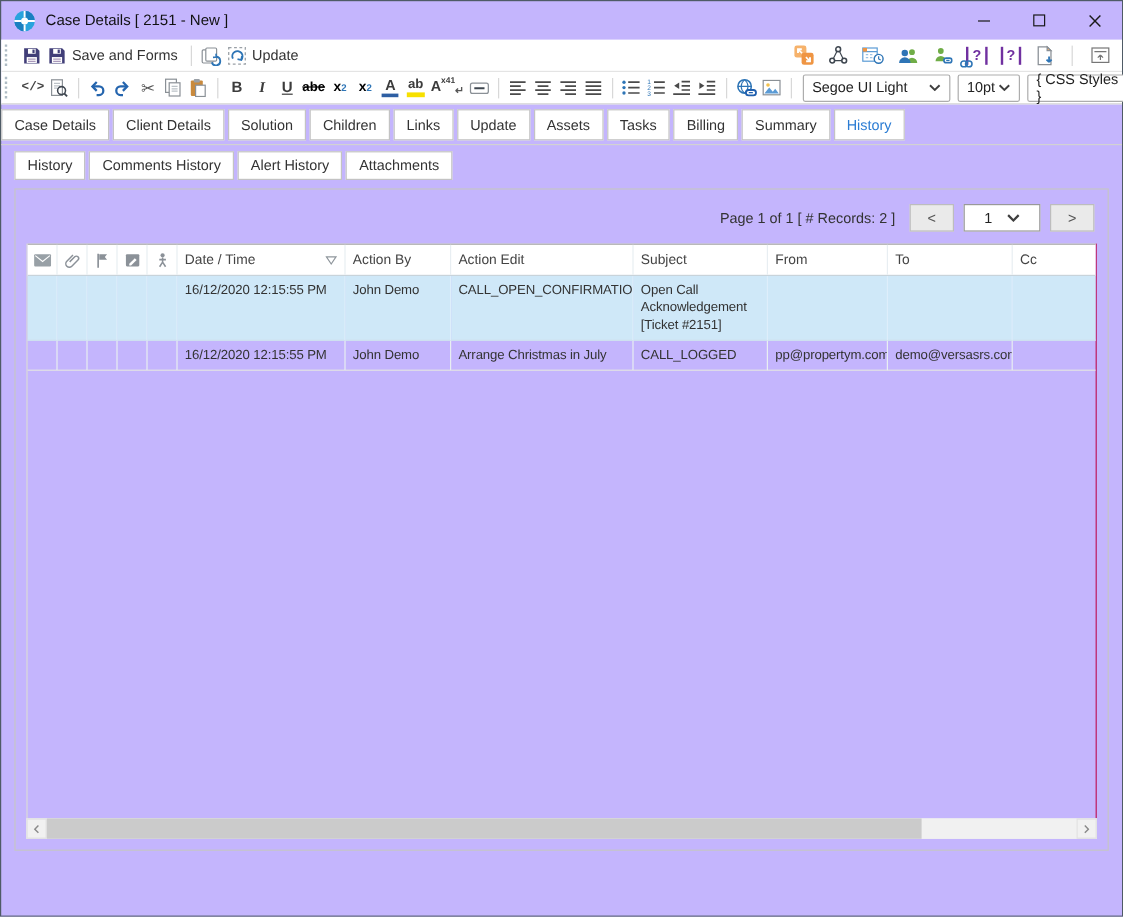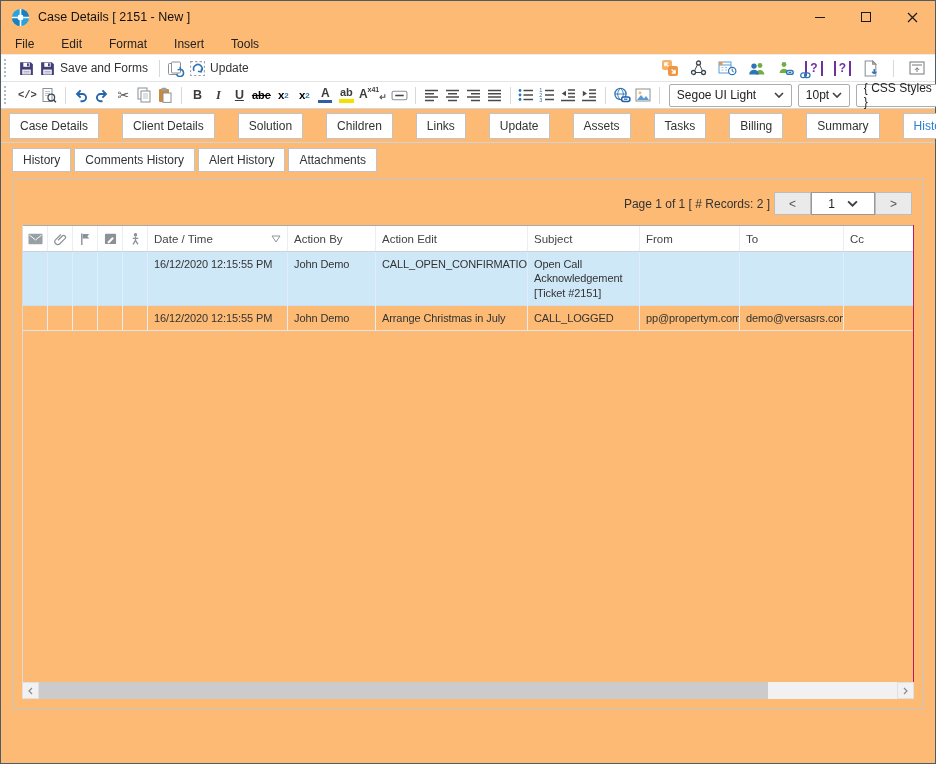--- a/index.html
+++ b/index.html
@@ -1,17 +1,17 @@
 <!DOCTYPE html>
 <html><head>
 <meta charset="utf-8">
 <style>
   * { box-sizing: border-box; margin: 0; padding: 0; }
   body { font-family: "Liberation Sans", sans-serif; background: #e8e8e8; width: 936px; height: 764px; }
-  .window { width: 936px; height: 764px; background: #fdba74; border: 1px solid #4f5b66; display: flex; flex-direction: column; justify-content: center; }
+  .window { width: 936px; height: 764px; background: #c4b5fd; border: 1px solid #4f5b66; display: flex; flex-direction: column; justify-content: center; }
 
   
   .titlebar { height: 32px; display: flex; align-items: center; padding-left: 10px; flex: none; }
   .logo { width: 19px; height: 19px; margin-right: 8px; }
   .title { font-size: 12.5px; color: #111; }
   .wctrls { margin-left: auto; display: flex; height: 100%; }
   .wbtn { width: 46px; height: 100%; display: flex; align-items: center; justify-content: center; }
   .glyph-min { width: 10px; border-top: 1px solid #1a1a1a; display: inline-block; }
   .glyph-max { width: 10px; height: 10px; border: 1px solid #1a1a1a; display: inline-block; }
 
@@ -47,29 +47,29 @@
   .qwrap { position: relative; }
   .qwrap .chain { position: absolute; left: -3px; bottom: 0; }
   .rgroup { margin-left: auto; display: flex; align-items: center; gap: 7px; }
 
   .select { height: 23px; border: 1px solid #adadad; border-radius: 2px; background: #fff; display: inline-flex; align-items: center; justify-content: space-between; padding: 0 7px; font-size: 12px; color: #222; flex: none; }
   .sel-font { width: 123px; margin-left: 4px; }
   .sel-size { width: 52px; margin-left: 6px; }
   .sel-css { width: 98px; margin-left: 6px; }
 
   
-  .tabsrow { padding: 4px 0 0 8px; border-bottom: 1px solid #d2d2d2; display: flex; flex: none; gap: 20px; }
+  .tabsrow { padding: 4px 0 0 0; border-bottom: 1px solid #d2d2d2; display: flex; flex: none; }
   .tab { border: 1px solid #c3c3c3; background: #fff; font-size: 12px; color: #333; padding: 5px 10px 5px; margin: 0 3px 3px 0; white-space: nowrap; }
   .tab.active { color: #2b7cd3; }
   .subtabsrow { padding: 5px 0 2px 11px; display: flex; flex: none; }
   .subtabsrow .tab { padding: 4px 10px; }
 
   
   .content { flex: 1; margin: 2px 11px 54px; border: 1px solid #c6c6c6; padding: 9px; display: flex; flex-direction: column; min-height: 0; }
-  .pagebar { display: flex; justify-content: flex-end; align-items: center; padding: 3px 2px 10px; flex: none; }
+  .pagebar { display: flex; justify-content: flex-end; align-items: center; gap: 8px; padding: 3px 2px 10px; flex: none; }
   .pagebar .ptext { font-size: 12px; color: #333; margin-right: 4px; }
   .pgbtn { width: 37px; height: 23px; background: #eaeaea; border: 1px solid #bdbdbd; display: flex; align-items: center; justify-content: center; font-size: 12px; color: #555; }
   .pgselect { width: 64px; height: 23px; background: #fff; border: 1px solid #999; display: flex; align-items: center; justify-content: center; gap: 12px; font-size: 12px; color: #222; }
 
   .tablewrap { flex: 1; border-left: 1px solid #dadada; border-right: 1px solid #be185d; display: flex; flex-direction: column; min-height: 0; }
   .grid { display: grid; grid-template-columns: 25px 25px 25px 25px 25px 140px 88px 152px 112px 100px 104px 1fr; }
   .thead { border-top: 1px solid #a9a9a9; border-bottom: 1px solid #c8d3da; background: #fff; }
   .th { padding: 5px 6px; font-size: 11.5px; color: #444; border-right: 1px solid #e8eef2; display: flex; align-items: center; min-height: 25px; white-space: nowrap; }
   .th.icn { justify-content: center; padding: 3px 2px; }
   .th.spread { justify-content: space-between; }
@@ -109,27 +109,20 @@
           <span class="glyph-max"></span>
         </div>
       <div class="wbtn">
         <svg width="11" height="11" viewBox="0 0 11 11">
             <path d="M1 1l9 9M10 1l-9 9" stroke="#1a1a1a" stroke-width="1.2"></path>
           </svg>
       </div>
     </div>
   </div>
 
-  <div class="menubar">
-    <span>File</span>
-    <span>Edit</span>
-    <span>Format</span>
-    <span>Insert</span>
-    <span>Tools</span>
-  </div>
 
   <div class="toolbar tb1">
     <span class="handle"></span>
     <span class="ti">
       <svg width="17" height="17" viewBox="0 0 16 16">
           <path d="M2 2h10l2 2v10H2z" fill="#413e78"></path>
           <rect x="5" y="2.6" width="6" height="3.8" fill="#fff"></rect>
           <rect x="8.5" y="3.1" width="1.7" height="2.8" fill="#413e78"></rect>
           <rect x="4" y="9" width="8" height="4.6" fill="#fff"></rect>
           <path d="M5 10.6h6M5 12.3h6" stroke="#a9b"></path>

